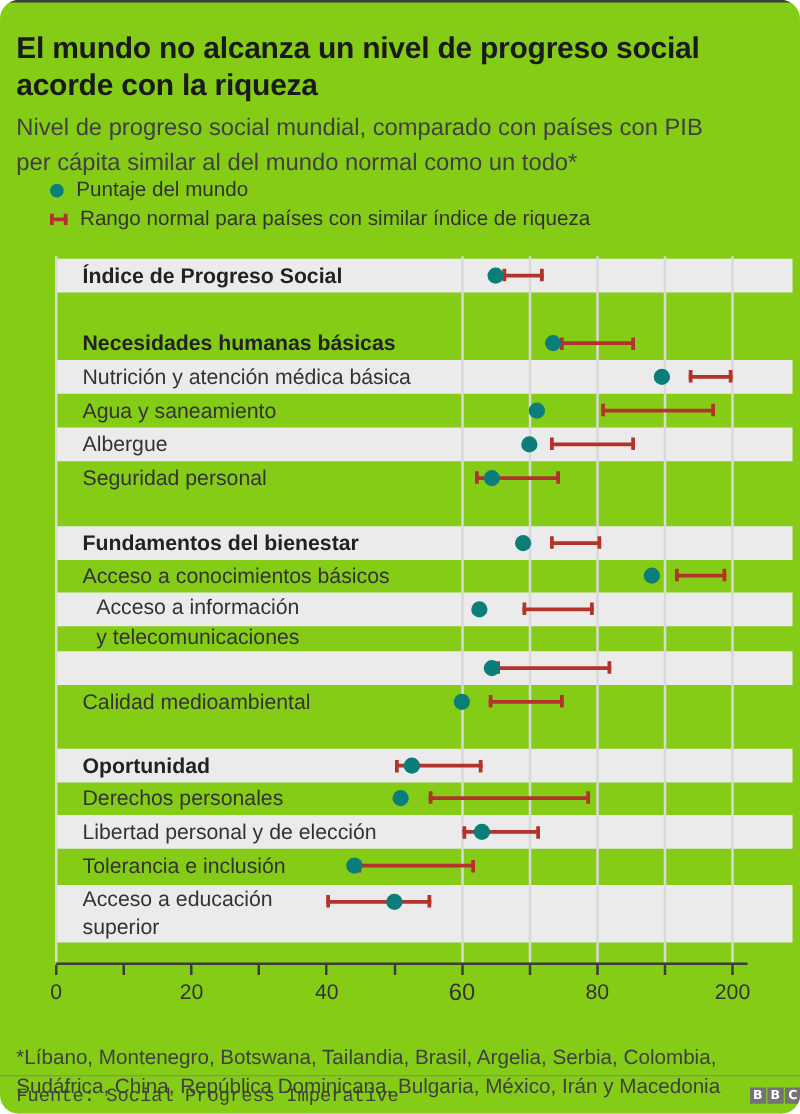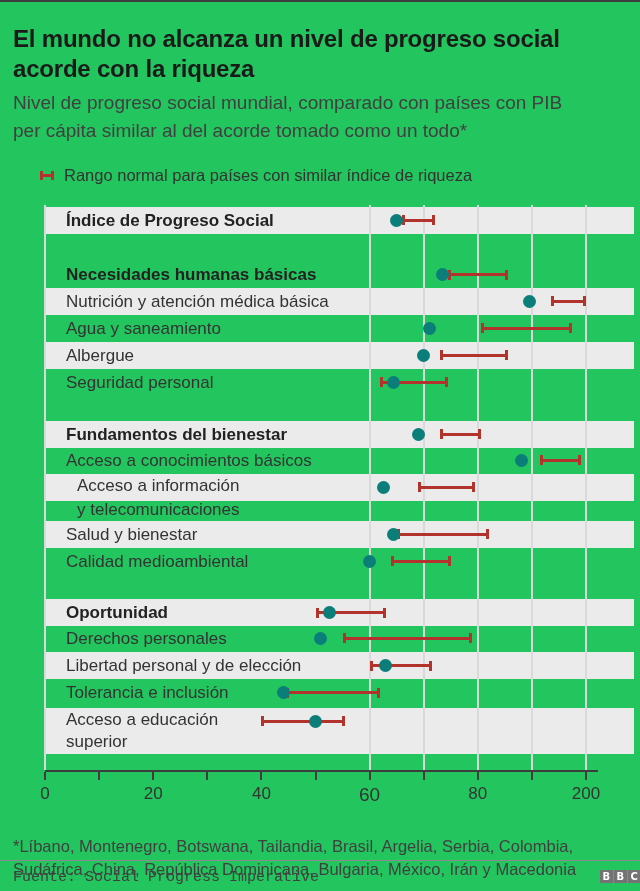--- a/index.html
+++ b/index.html
@@ -1,18 +1,18 @@
 <!DOCTYPE html>
 <html><head>
 <meta charset="utf-8">
 <style>
   html,body{margin:0;padding:0;background:#fff;}
   #frame{
-    position:relative;width:640px;height:891px;background:#22c55e;
-    font-family:"Liberation Sans","DejaVu Sans",sans-serif;overflow:hidden;
+    position:relative;width:640px;height:891px;background:#84cc16;
+    font-family:"Liberation Sans","DejaVu Sans",sans-serif;overflow:hidden;border-radius:15px;
   }
   #topbar{position:absolute;left:0;top:0;width:640px;height:2px;background:#3d3d3d;}
   #title{
     position:absolute;left:13px;top:8px;width:575px;
     font-size:24px;font-weight:bold;color:#1a1a1a;line-height:30px;letter-spacing:-0.2px;
   }
   #subtitle{
     position:absolute;left:13px;top:70px;width:560px;
     font-size:19px;color:#404040;line-height:28px;
   }
@@ -47,22 +47,26 @@
     font-family:"DejaVu Sans",sans-serif;
   }
 </style>
 </head>
 <body>
 
 <div id="frame">
   <div id="topbar"></div>
 
   <h1 id="title">El mundo no alcanza un nivel de progreso social acorde con la riqueza</h1>
-  <p id="subtitle">Nivel de progreso social mundial, comparado con países con PIB per cápita similar al del acorde tomado como un todo*</p>
+  <p id="subtitle">Nivel de progreso social mundial, comparado con países con PIB per cápita similar al del mundo normal como un todo*</p>
 
+  <div class="legend-item" style="top:141px;">
+    <span class="dot-swatch" style="background: rgb(11, 126, 121);"></span>
+    <span class="txt">Puntaje del mundo</span>
+  </div>
   <div class="legend-item" style="top:164px;">
     <span class="range-swatch">
       <span class="capL" style="background: rgb(178, 51, 43);"></span>
         <span class="bar" style="background: rgb(178, 51, 43);"></span>
         <span class="capR" style="background: rgb(178, 51, 43);"></span>
     </span>
     <span class="txt">Rango normal para países con similar índice de riqueza</span>
   </div>
 
   <div id="chart">
@@ -83,21 +87,20 @@
       <div style="left: 585px; top: 205px; width: 2px; height: 565px; background: rgb(217, 217, 217); position: absolute;"></div>
       <div class="row-label bold" style="position: absolute; left: 66px; top: 206.5px; line-height: 27px;">Índice de Progreso Social</div>
       <div class="row-label bold" style="position: absolute; left: 66px; top: 261px; line-height: 27px;">Necesidades humanas básicas</div>
       <div class="row-label" style="position: absolute; left: 66px; top: 287.5px; line-height: 27px;">Nutrición y atención médica básica</div>
       <div class="row-label" style="position: absolute; left: 66px; top: 314.5px; line-height: 27px;">Agua y saneamiento</div>
       <div class="row-label" style="position: absolute; left: 66px; top: 341.5px; line-height: 27px;">Albergue</div>
       <div class="row-label" style="position: absolute; left: 66px; top: 368.5px; line-height: 27px;">Seguridad personal</div>
       <div class="row-label bold" style="position: absolute; left: 66px; top: 420.5px; line-height: 27px;">Fundamentos del bienestar</div>
       <div class="row-label" style="position: absolute; left: 66px; top: 446.5px; line-height: 27px;">Acceso a conocimientos básicos</div>
       <div class="row-label" style="position: absolute; left: 66px; top: 474px; line-height: 24px; margin-left: 11px;">Acceso a información<br>y telecomunicaciones</div>
-      <div class="row-label" style="position: absolute; left: 66px; top: 520.5px; line-height: 27px;">Salud y bienestar</div>
       <div class="row-label" style="position: absolute; left: 66px; top: 547.5px; line-height: 27px;">Calidad medioambiental</div>
       <div class="row-label" style="position: absolute; left: 66px; top: 624.5px; line-height: 27px;">Derechos personales</div>
       <div class="row-label bold" style="position: absolute; left: 66px; top: 599px; line-height: 27px;">Oportunidad</div>
       <div class="row-label" style="position: absolute; left: 66px; top: 652px; line-height: 27px;">Libertad personal y de elección</div>
       <div class="row-label" style="position: absolute; left: 66px; top: 679px; line-height: 27px;">Tolerancia e inclusión</div>
       <div class="row-label" style="position: absolute; left: 66px; top: 709px; line-height: 22px;">Acceso a educación<br>superior</div>
       <div class="range-bar" style="left: 402.06px; top: 218.5px; width: 32.46px; height: 3px; background: rgb(178, 51, 43); position: absolute;"></div>
       <div class="range-cap" style="left: 402.06px; top: 215px; width: 3px; height: 10px; background: rgb(178, 51, 43); position: absolute;"></div>
       <div class="range-cap" style="left: 431.52px; top: 215px; width: 3px; height: 10px; background: rgb(178, 51, 43); position: absolute;"></div>
       <div class="world-dot" style="left: 390.15px; top: 213.5px; width: 13px; height: 13px; border-radius: 50%; background: rgb(11, 126, 121); position: absolute;"></div>

